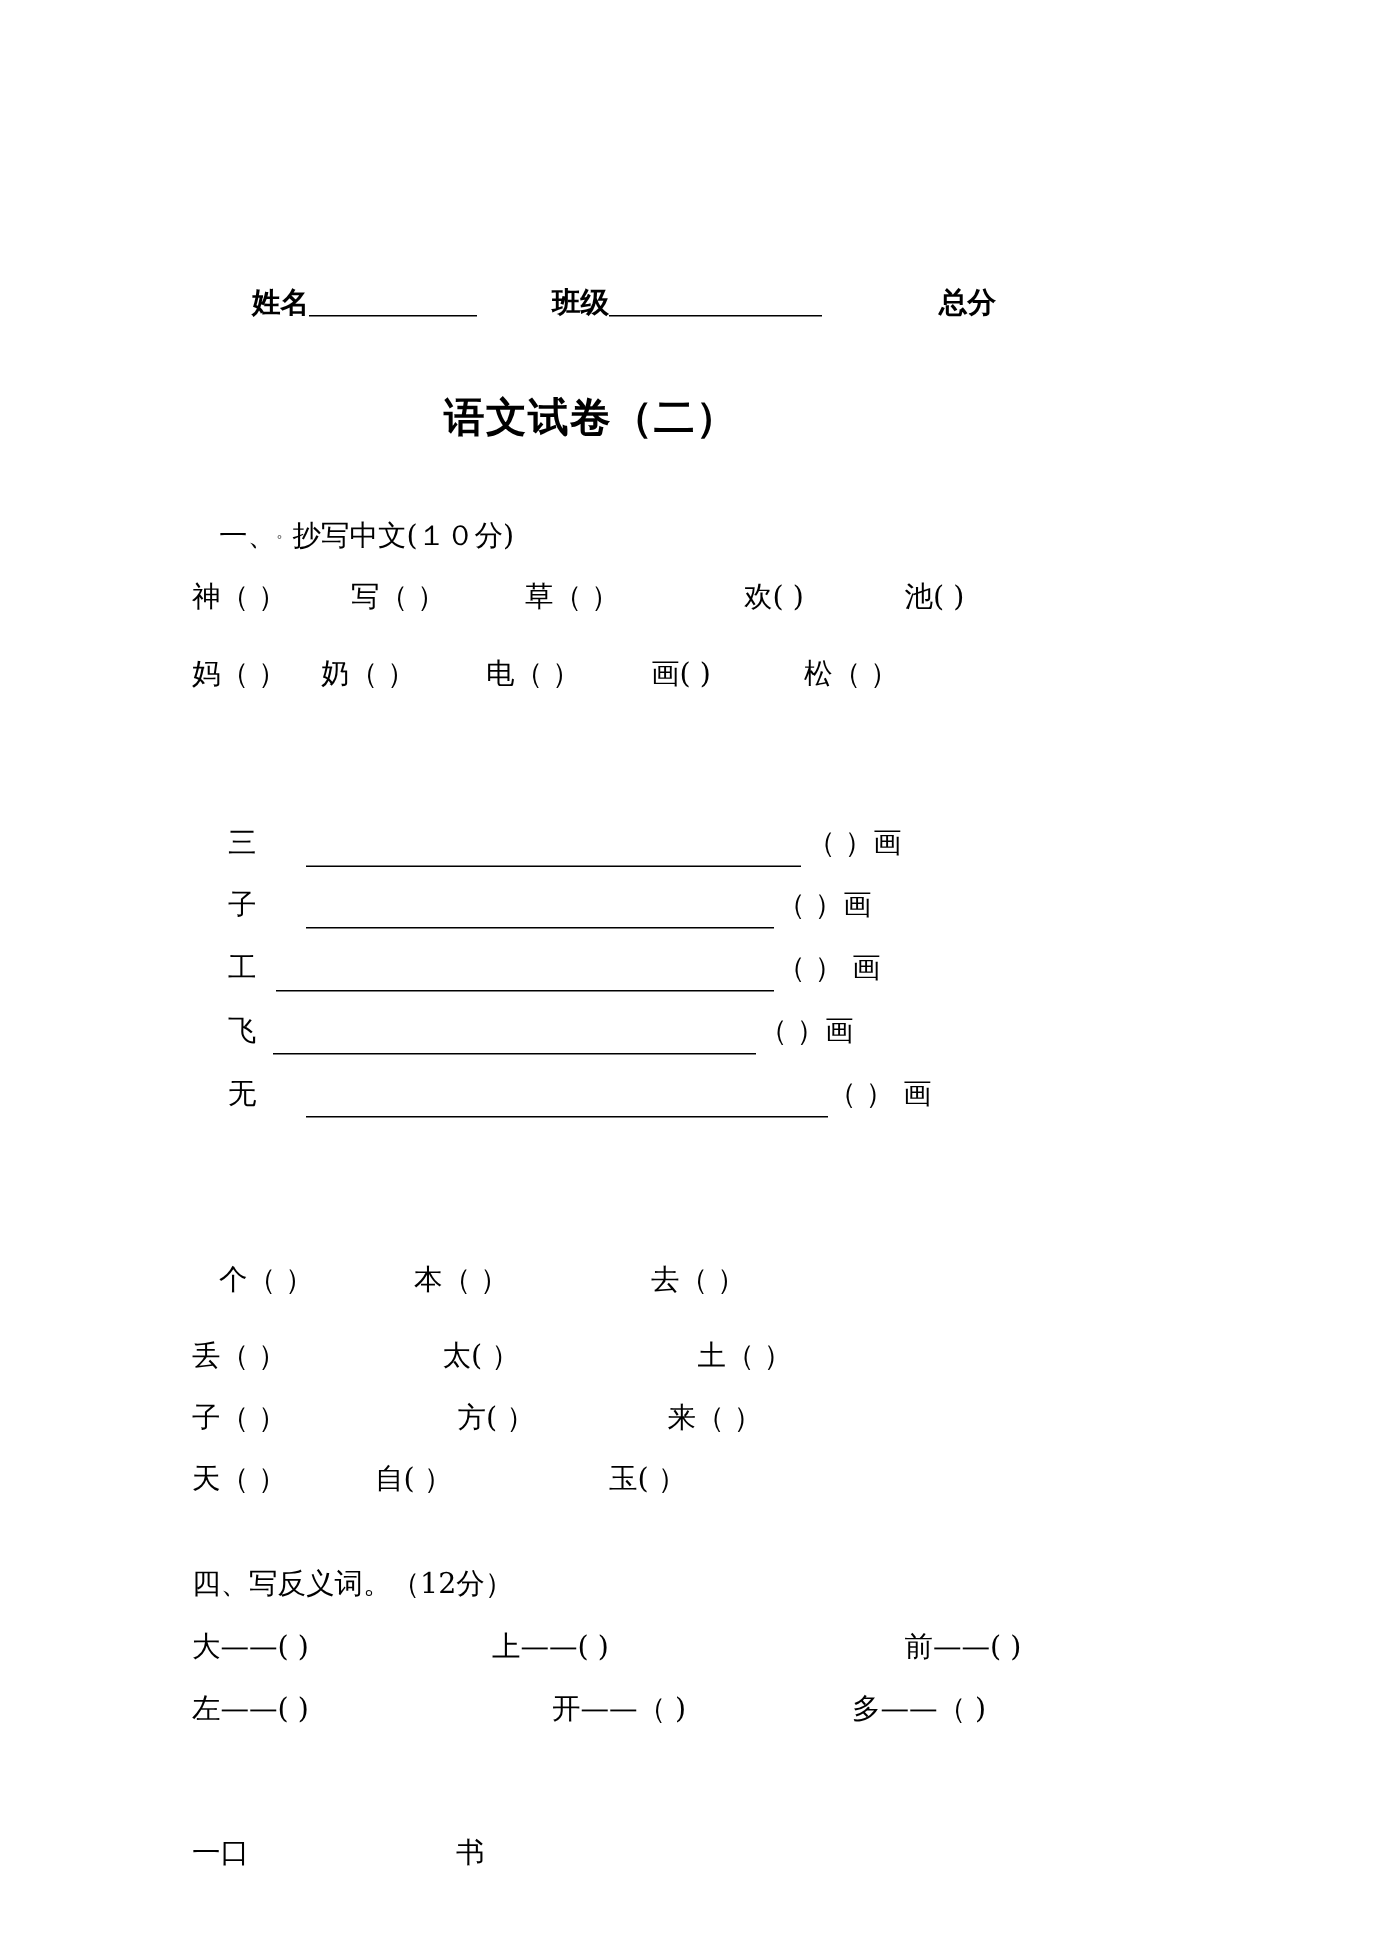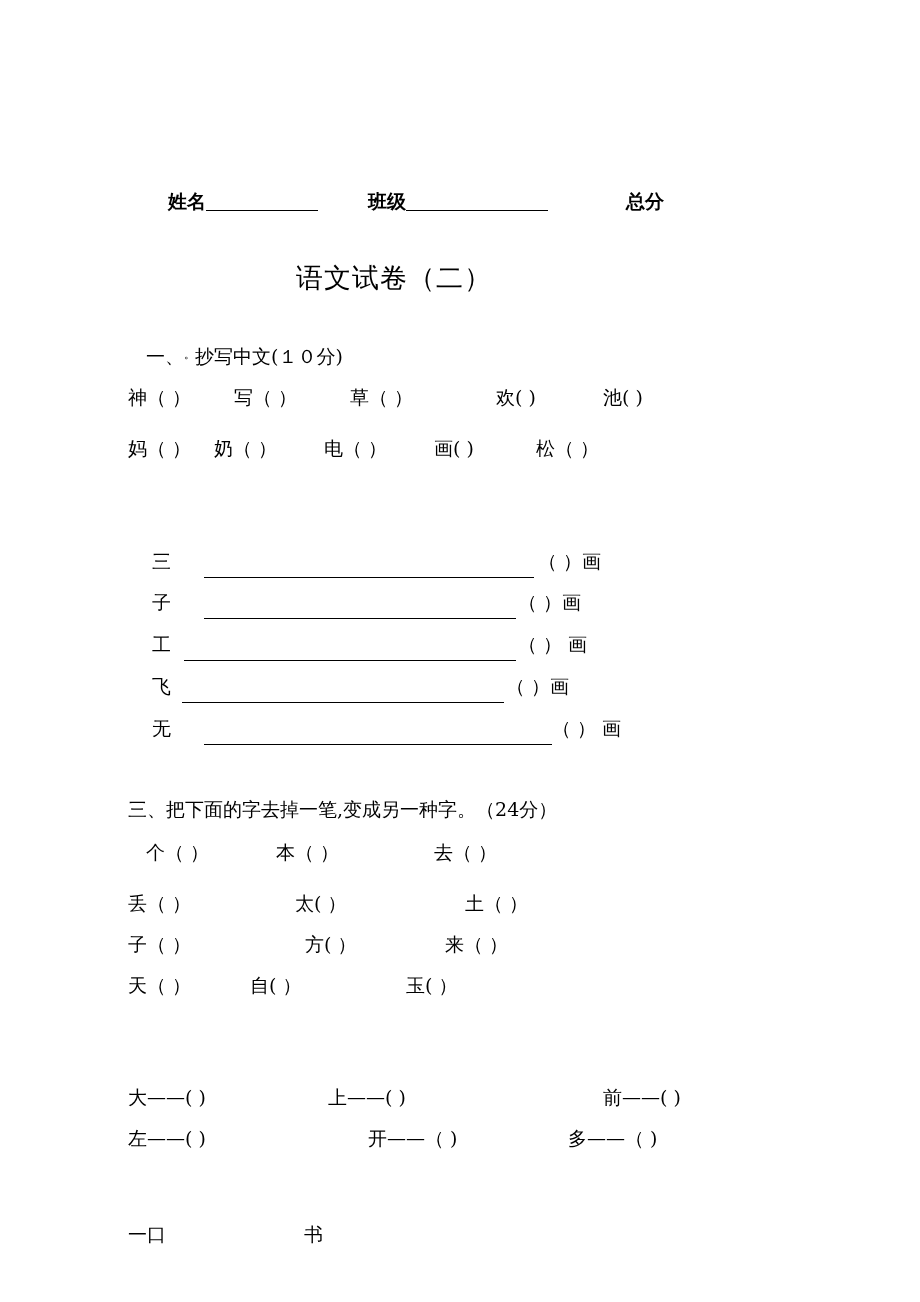--- a/index.html
+++ b/index.html
@@ -55,21 +55,21 @@
   #fld-class { left: 368px; }
   #fld-class .rule { width: 142px; }
   #fld-score { left: 626px; }
 
   .paper-title {
     position: absolute;
     left: 0; top: 260px;
     width: 788px;
     text-align: center;
     font-family: "DejaVu Serif", "Liberation Serif", serif;
-    font-weight: normal;
+    font-weight: bold;
     font-size: 27px;
     letter-spacing: 1px;
   }
 
   
   .sec-head {
     position: absolute;
     font-size: 19px;
     white-space: nowrap;
   }
@@ -159,23 +159,20 @@
     <span class="rule" style="left:30px; width:322px;"></span>
     <span class="tail" style="left:354px;">（    ）画</span>
   </div>
 
   <div class="stroke-row" style="left:152px; top:716px; width:520px;">
     <span class="ch">无</span>
     <span class="rule" style="left:52px; width:348px;"></span>
     <span class="tail" style="left:400px;">（       ） 画</span>
   </div>
 
-  <div class="sec-head" style="left:128px; top:797px;">
-    <span>三、</span><span>把下面的字去掉一笔,变成另一种字。（24分）</span>
-  </div>
 
   <div class="q-row" style="left:146px; top:840px;">
     <span class="cell" style="left:0px;">个（    ）</span>
     <span class="cell" style="left:130px;">本（     ）</span>
     <span class="cell" style="left:288px;">去（    ）</span>
   </div>
 
   <div class="q-row" style="left:128px; top:891px;">
     <span class="cell" style="left:0px;">丢（       ）</span>
     <span class="cell" style="left:167px;">太(        ）</span>
@@ -187,20 +184,23 @@
     <span class="cell" style="left:177px;">方(      ）</span>
     <span class="cell" style="left:317px;">来（     ）</span>
   </div>
 
   <div class="q-row" style="left:128px; top:973px;">
     <span class="cell" style="left:0px;">天（    ）</span>
     <span class="cell" style="left:122px;">自(        ）</span>
     <span class="cell" style="left:278px;">玉(        ）</span>
   </div>
 
+  <div class="sec-head" style="left:128px; top:1043px;">
+    <span>四、</span><span>写反义词。（12分）</span>
+  </div>
 
   <div class="q-row" style="left:128px; top:1085px;">
     <span class="cell" style="left:0px;">大——(      )</span>
     <span class="cell" style="left:200px;">上——(      )</span>
     <span class="cell" style="left:475px;">前——(       )</span>
   </div>
 
   <div class="q-row" style="left:128px; top:1126px;">
     <span class="cell" style="left:0px;">左——(      )</span>
     <span class="cell" style="left:240px;">开——（      )</span>

